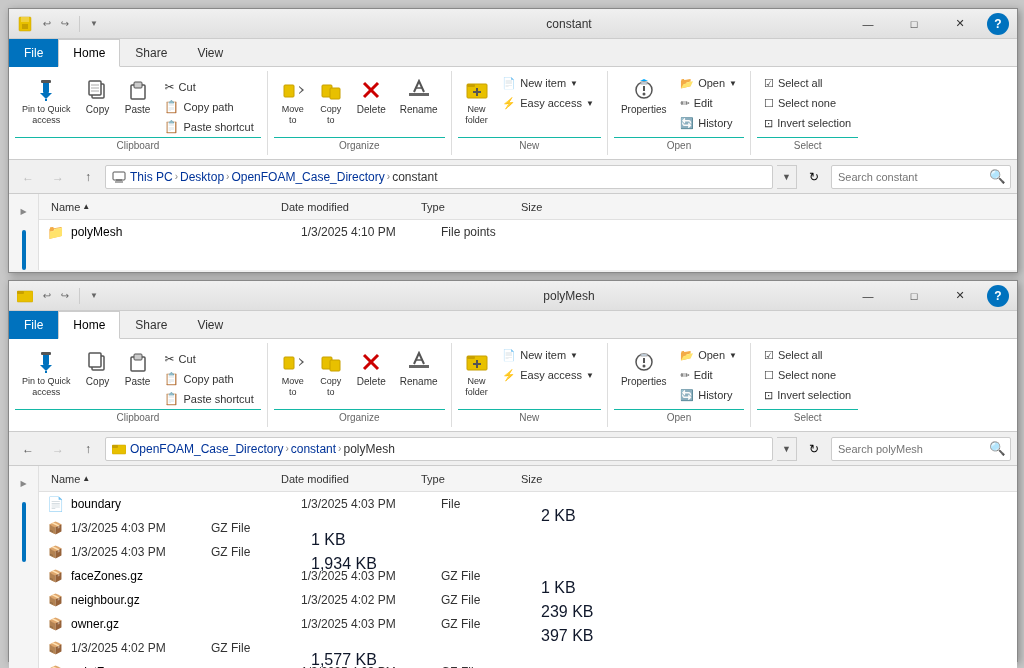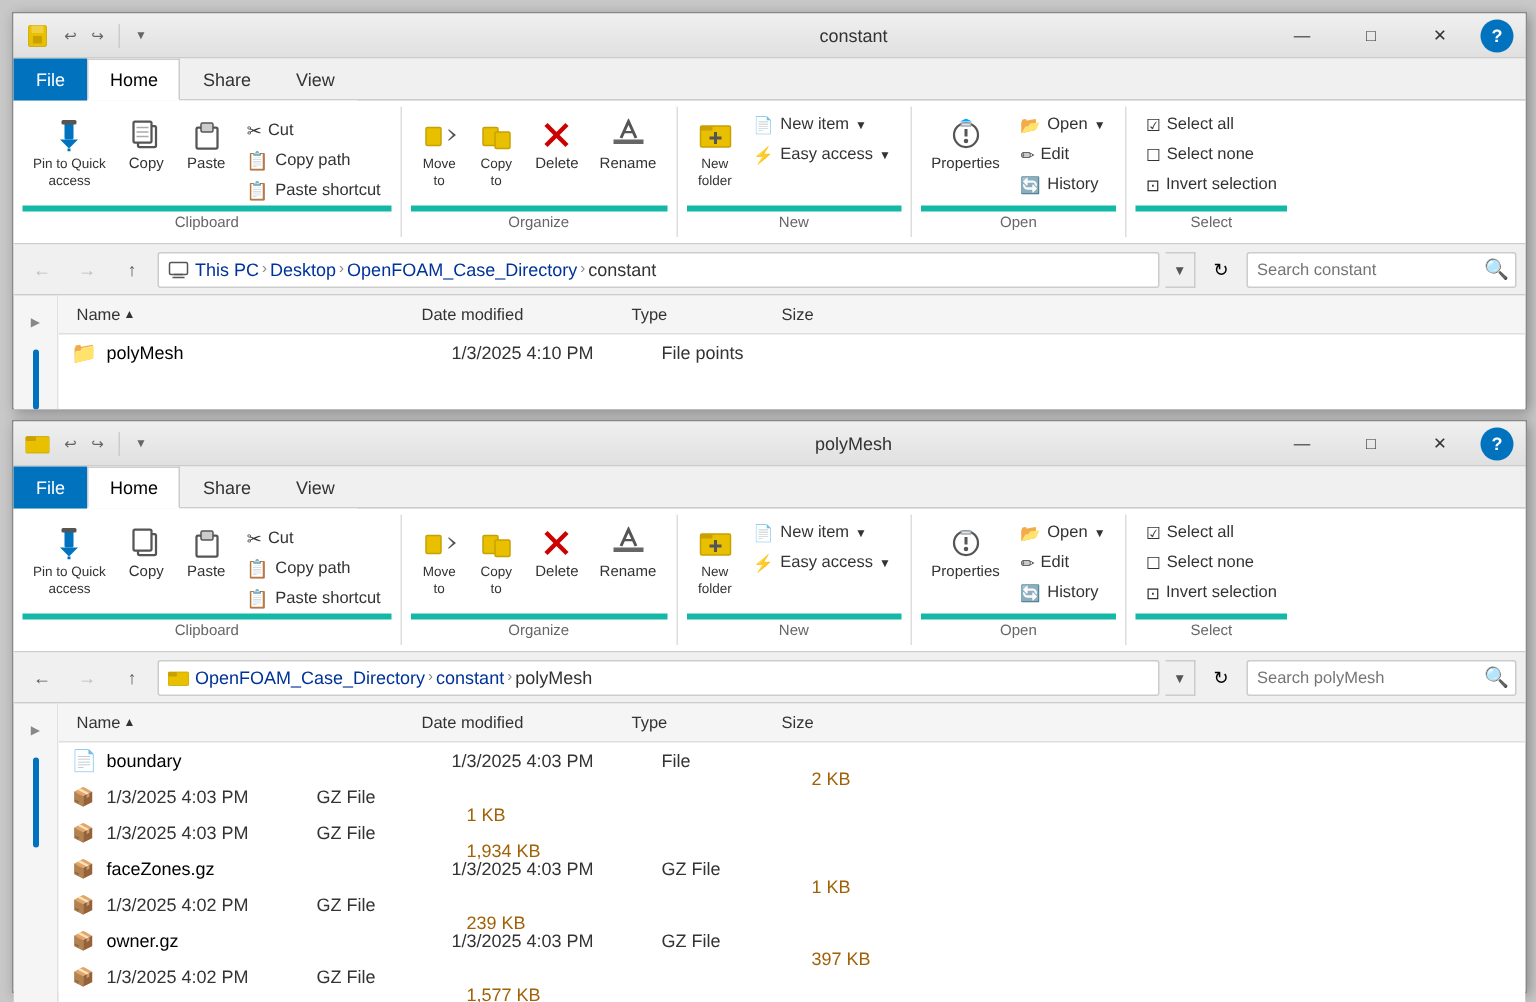--- a/index.html
+++ b/index.html
@@ -108,21 +108,21 @@
       border-right: 1px solid #ddd;
       padding: 2px 6px;
       min-width: fit-content;
     }
 
     .ribbon-group-label {
       font-size: 10px;
       color: #666;
       text-align: center;
       padding: 2px 0;
-      border-top: 4px solid #14b8a6;
+      border-top: 1px solid #14b8a6;
       margin-top: auto;
     }
 
     .ribbon-group-items {
       display: flex;
       flex: 1;
       align-items: flex-start;
     }
 
     .ribbon-btn {
@@ -281,21 +281,21 @@
     .file-icon {
       font-size: 14px;
       margin-right: 6px;
       width: 18px;
       text-align: center;
     }
 
     .file-name { width: 230px; font-size: 12px; }
     .file-date { width: 140px; font-size: 12px; color: #333; }
     .file-type { width: 100px; font-size: 12px; color: #333; }
-    .file-size { width: 80px; font-size: 12px; color: #a16207; margin-top: 24px; }
+    .file-size { width: 80px; font-size: 16px; color: #0f172a; margin-top: 24px; }
 
     
     .sidebar {
       width: 30px;
       background: #f5f5f5;
       border-right: 1px solid #e0e0e0;
       display: flex;
       flex-direction: column;
       align-items: center;
       padding-top: 4px;
@@ -891,20 +891,21 @@
   </div>
           <div class="file-row">
     <span class="file-icon gz-icon" style="font-size:12px; color:#e8a000;">📦</span>
     <span class="file-name">faceZones.gz</span>
     <span class="file-date">1/3/2025 4:03 PM</span>
     <span class="file-type">GZ File</span>
     <span class="file-size">1 KB</span>
   </div>
           <div class="file-row">
     <span class="file-icon gz-icon" style="font-size:12px; color:#e8a000;">📦</span>
+    <span class="file-name">neighbour.gz</span>
     <span class="file-date">1/3/2025 4:02 PM</span>
     <span class="file-type">GZ File</span>
     <span class="file-size">239 KB</span>
   </div>
           <div class="file-row">
     <span class="file-icon gz-icon" style="font-size:12px; color:#e8a000;">📦</span>
     <span class="file-name">owner.gz</span>
     <span class="file-date">1/3/2025 4:03 PM</span>
     <span class="file-type">GZ File</span>
     <span class="file-size">397 KB</span>

